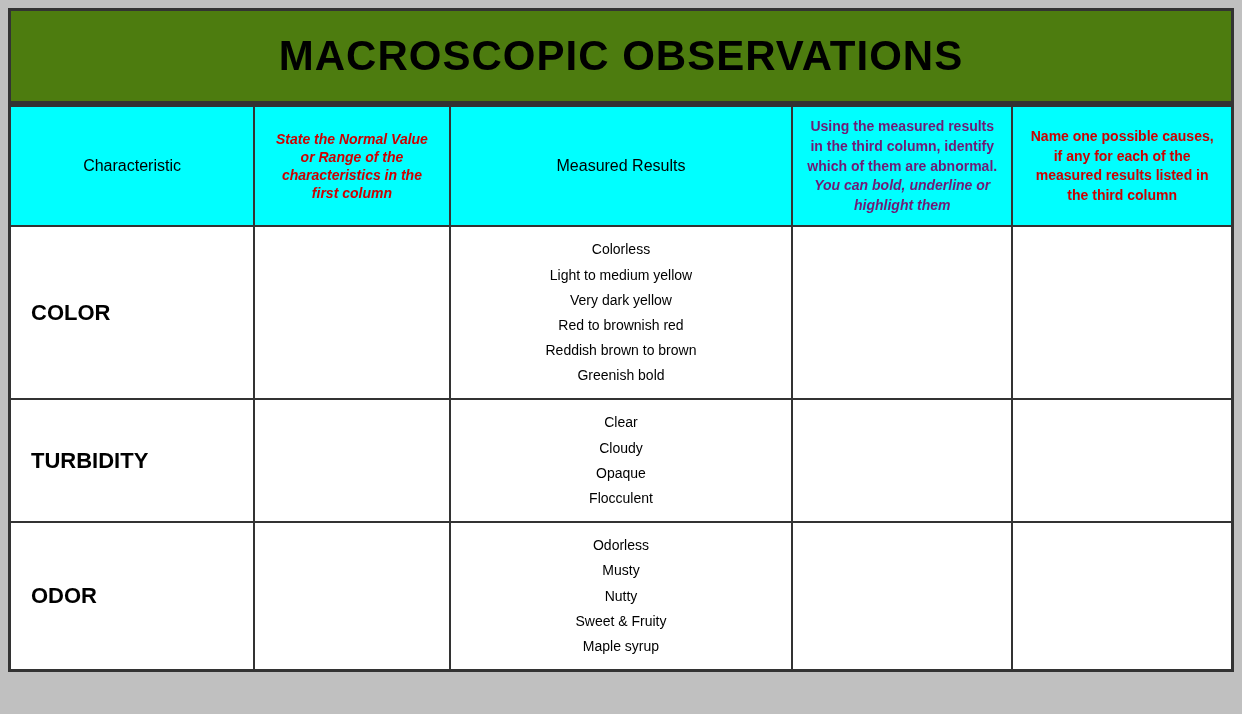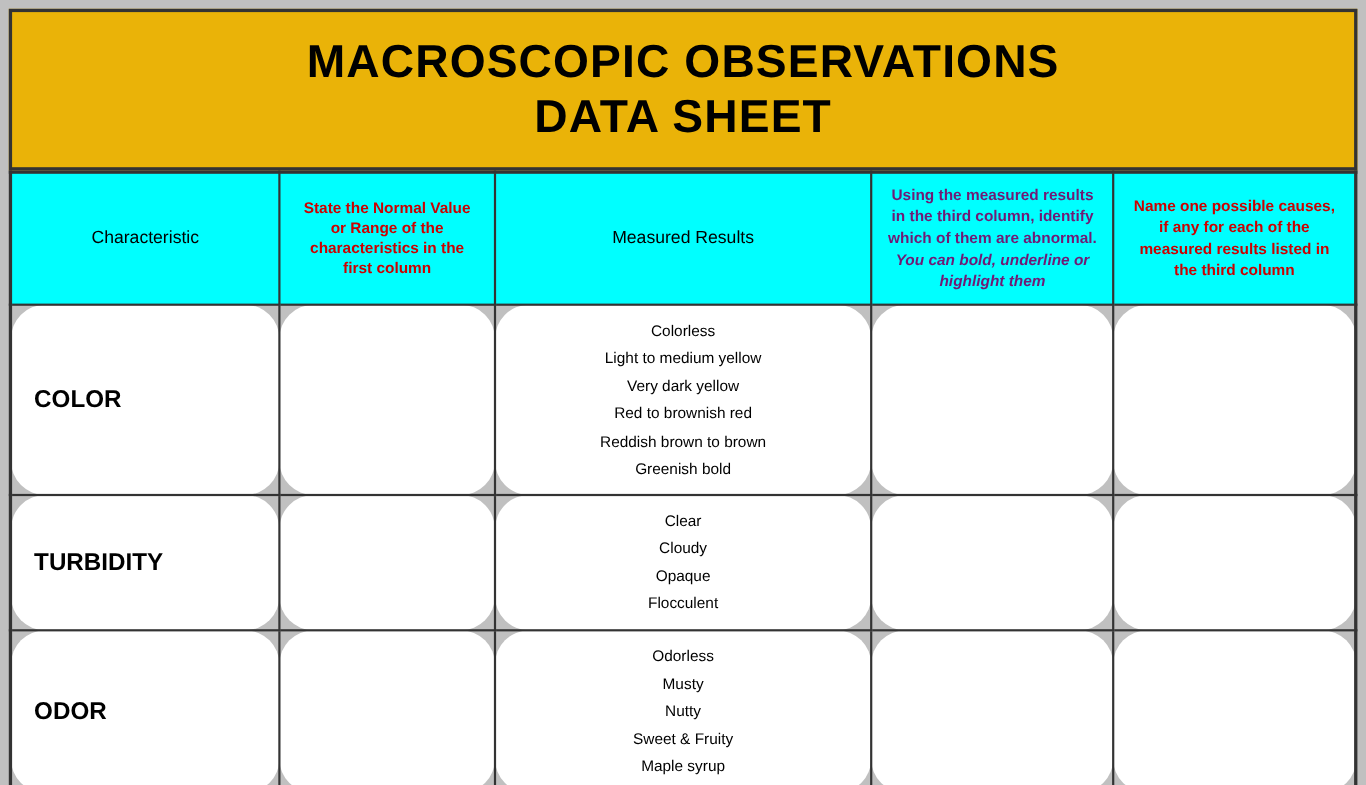--- a/index.html
+++ b/index.html
@@ -15,21 +15,21 @@
       min-height: 714px;
     }
 
     .page-wrapper {
       width: 1242px;
       background: #c0c0c0;
       padding: 8px;
     }
 
     .title-bar {
-      background: #eab308;
+      background: #4d7c0f;
       border: 3px solid #333;
       text-align: center;
       padding: 20px 10px;
       margin-bottom: 0;
     }
 
     .title-bar h1 {
       font-size: 42px;
       font-weight: 900;
       color: #000;
@@ -79,20 +79,21 @@
       font-weight: normal;
       font-size: 16px;
       color: #000;
     }
 
     .header-normal {
       font-weight: bold;
       font-size: 14px;
       color: #cc0000;
       text-align: right;
+      font-style: italic;
     }
 
     .header-measured {
       font-weight: normal;
       font-size: 16px;
       color: #000;
       text-align: center;
     }
 
     .header-abnormal {
@@ -110,21 +111,20 @@
     .header-causes {
       font-weight: bold;
       font-size: 14px;
       color: #cc0000;
       text-align: center;
       line-height: 1.4;
     }
 
     .data-row td {
       background: #ffffff;
-      border-radius: 31px;
     }
 
     .data-row td.characteristic-cell {
       font-weight: 900;
       font-size: 22px;
       color: #000;
       text-align: left;
       padding-left: 20px;
       margin-top: 40px;
     }
@@ -141,21 +141,20 @@
     }
   </style>
 </head>
 <body>
 
 <div class="page-wrapper">
 
   <div class="title-bar">
     <h1>
       <span>MACROSCOPIC OBSERVATIONS</span><br>
-      <span>DATA SHEET</span>
     </h1>
   </div>
 
   <table class="data-table">
     <thead>
       <tr class="header-row">
         <th class="col-characteristic header-characteristic">
           <span>Characteristic</span>
         </th>
         <th class="col-normal">

